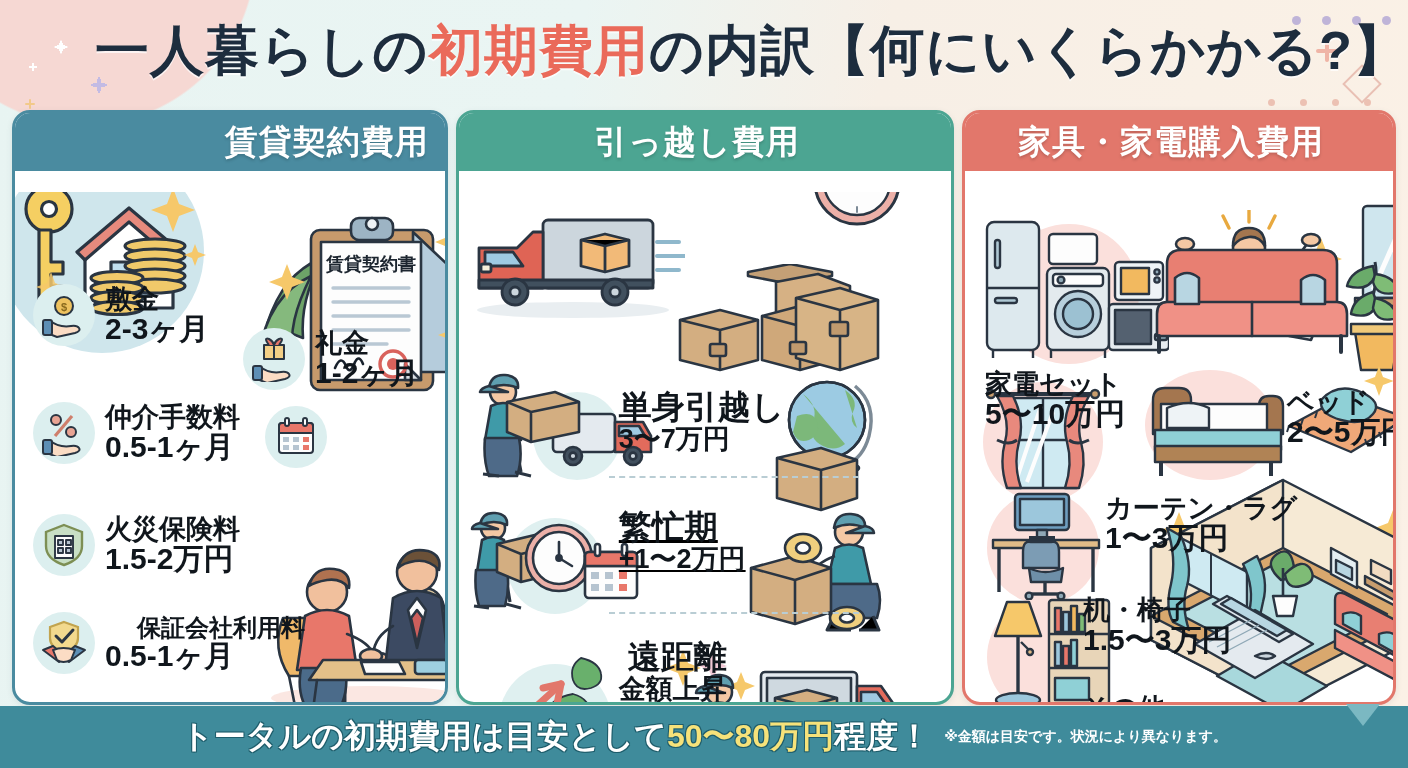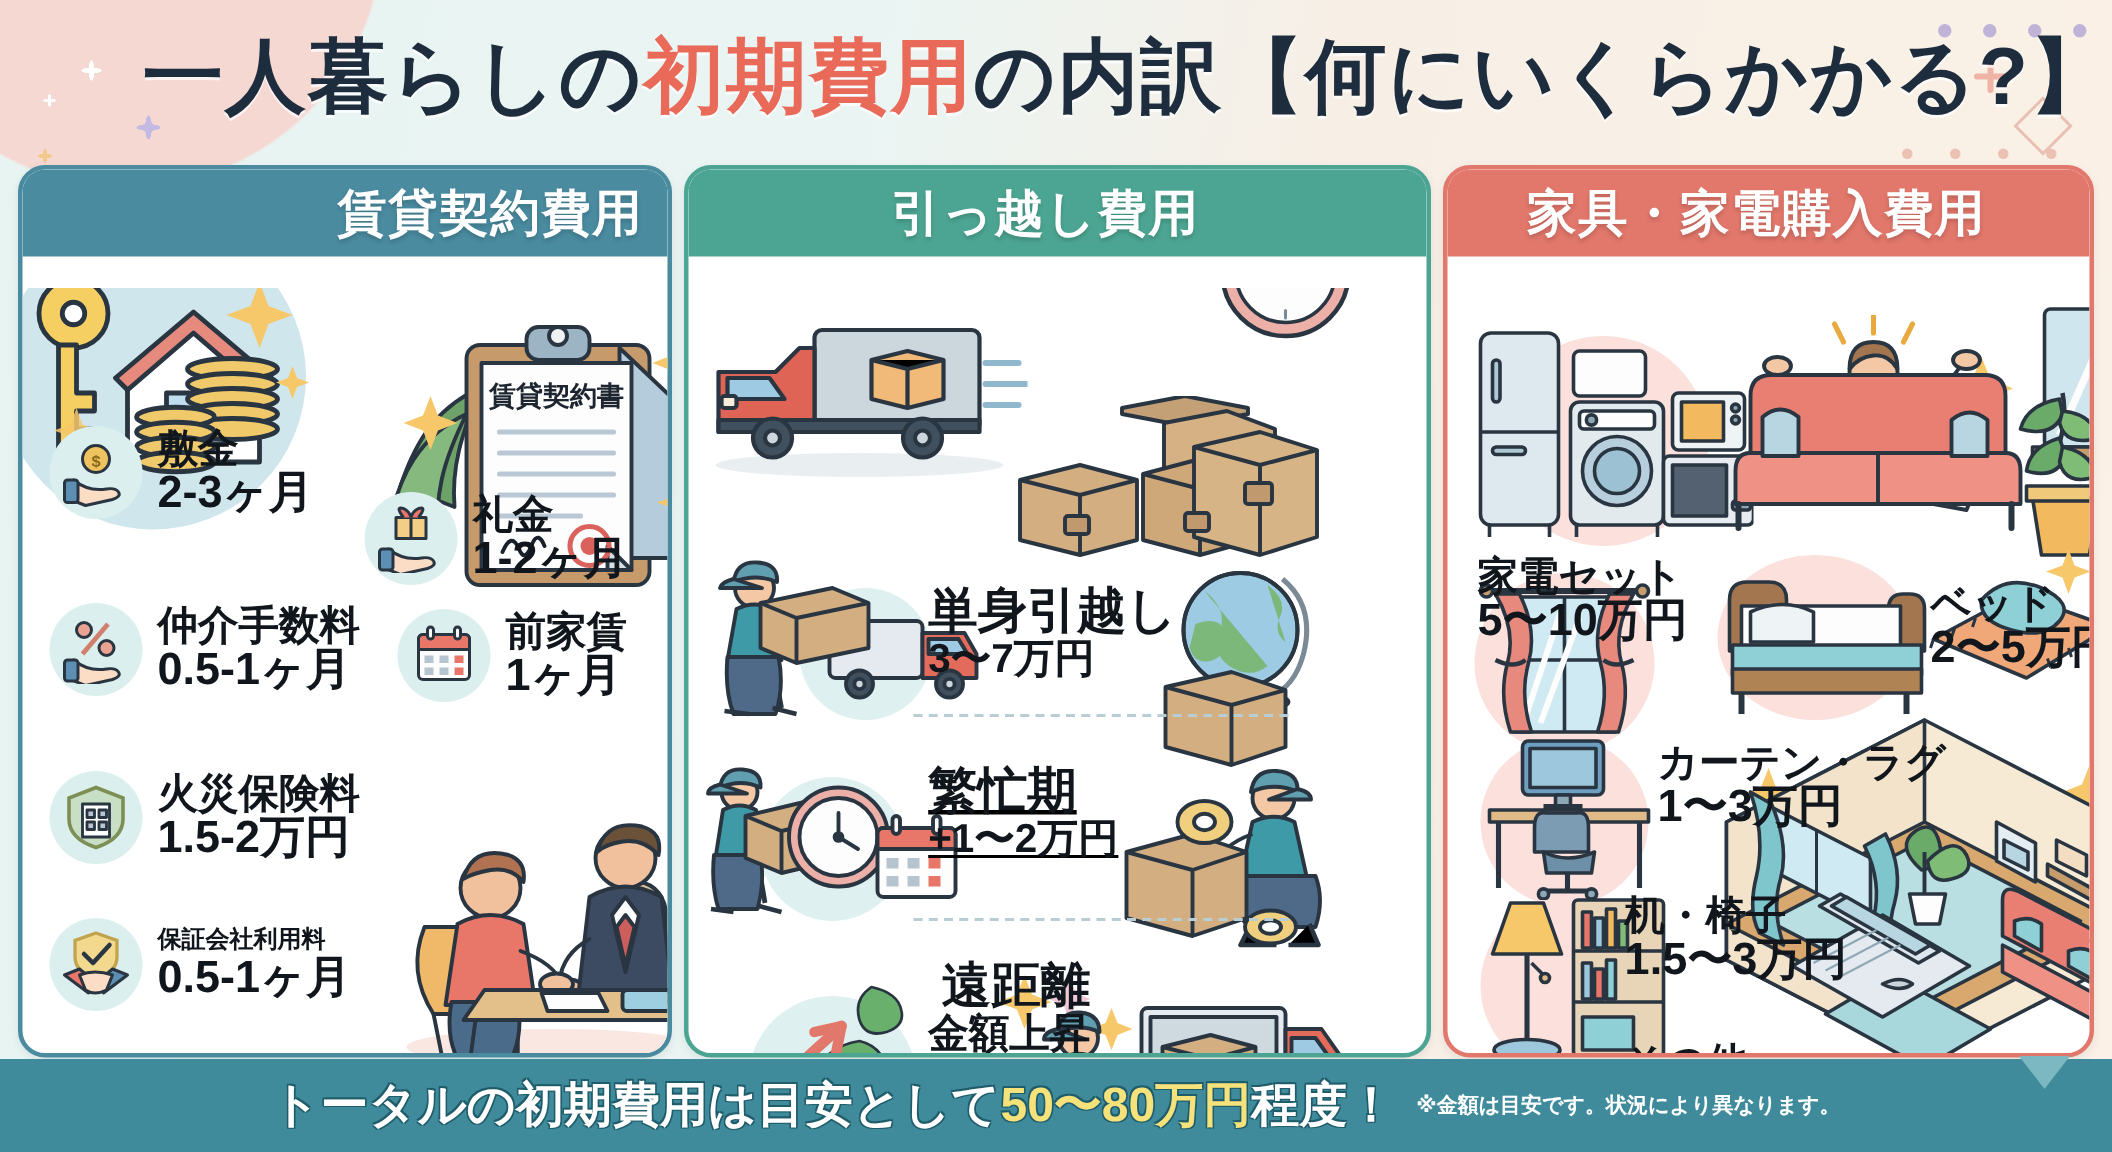--- a/index.html
+++ b/index.html
@@ -74,21 +74,21 @@
   .row { position:absolute; display:flex; align-items:center; gap:10px; z-index:3; }
   .badge {
     width:62px; height:62px; border-radius:50%;
     background:#dcefef; flex:none;
     display:flex; align-items:center; justify-content:center;
     font-size:30px; line-height:1;
   }
   .row .txt { line-height:1.05; }
   .lbl { font-size:27px; font-weight:bold; color:#10161c; white-space:nowrap; }
   .val { font-size:30px; font-weight:bold; color:#10161c; white-space:nowrap; }
-  .lbl.sm { font-size:16px; }
+  .lbl.sm { font-size:24px;margin-left:32px; }
 
   
   .p2 .lbl { font-size:33px; }
   .p2 .val { font-size:27px; }
 
   .dashline {
     position:absolute; height:0; border-top:2px dashed #b9cdd4; z-index:2;
   }
 
   
@@ -306,24 +306,20 @@
               <rect x="9" y="22" width="6" height="5"></rect>
                 <rect x="19" y="22" width="6" height="5"></rect>
               <rect x="9" y="30" width="6" height="5"></rect>
                 <rect x="19" y="30" width="6" height="5"></rect>
             </g>
             <g fill="#e8776a">
               <rect x="29" y="22" width="6" height="5"></rect>
                 <rect x="29" y="30" width="6" height="5"></rect>
             </g>
           </svg>
-        </div>
-        <div class="txt">
-          <div class="lbl">前家賃</div>
-          <div class="val">1ヶ月</div>
         </div>
       </div>
 
       <div class="row" style="left:18px;top:322px;">
         <div class="badge">
           <svg width="46" height="46" viewBox="0 0 46 46">
             <path d="M23 3 L41 10 V24 q0 13 -18 19 Q5 37 5 24 V10 Z" fill="#c8dfc5" stroke="#7d8f54" stroke-width="2.4"></path>
             <g stroke="#2a3542" stroke-width="1.9" stroke-linejoin="round">
               <rect x="14" y="14" width="18" height="22" fill="#fdfdfd"></rect>
               <rect x="17" y="18" width="5" height="5" fill="#b6c4d0"></rect>

